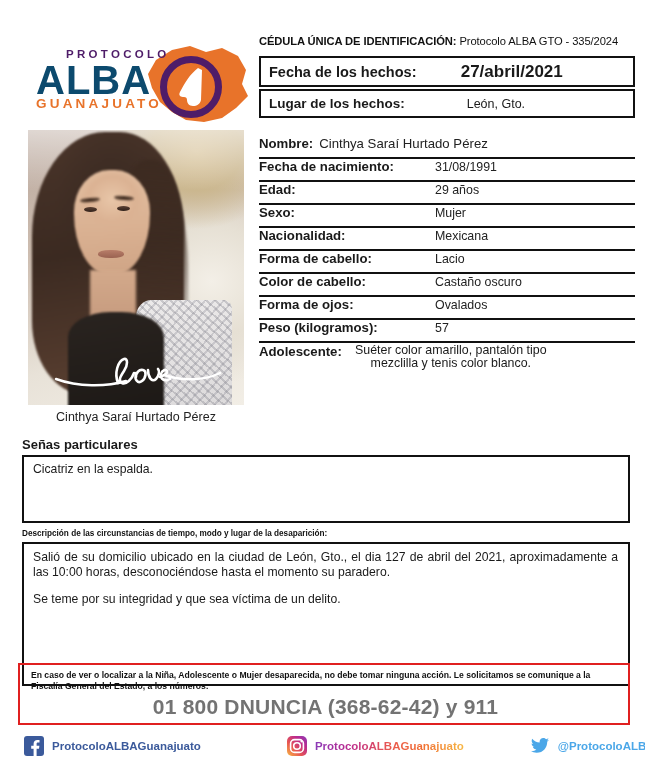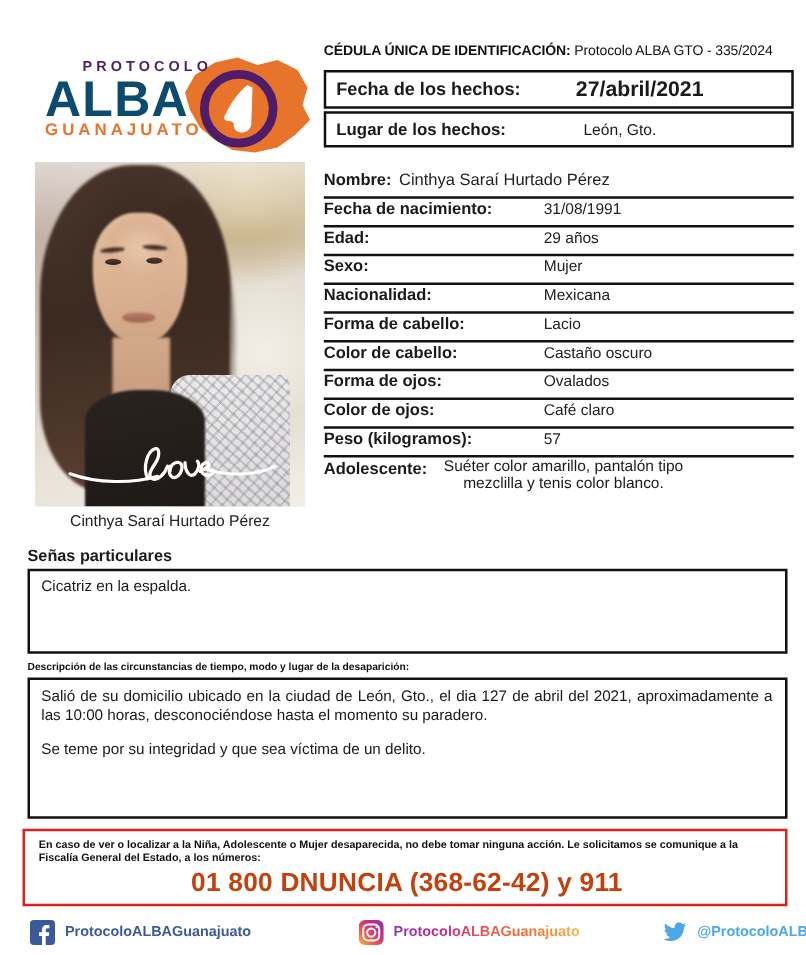--- a/index.html
+++ b/index.html
@@ -289,21 +289,21 @@
   .desc-label {
     position: absolute;
     left: 22px; top: 529px;
     font-size: 8.2px;
     font-weight: bold;
     color: #111;
   }
   .desc-box {
     position: absolute;
     left: 22px; top: 542px;
-    width: 608px; height: 113px;
+    width: 608px; height: 144px;
     border: 2px solid #111;
     box-sizing: border-box;
     padding: 6px 10px 0 9px;
   }
   .desc-p {
     font-size: 12.2px;
     line-height: 14.5px;
     text-align: justify;
     margin: 0;
   }
@@ -322,21 +322,21 @@
     font-size: 8.6px;
     font-weight: bold;
     line-height: 11px;
     color: #111;
   }
   .red-phone {
     margin-top: 3px;
     text-align: center;
     font-size: 21px;
     font-weight: bold;
-    color: #c2410c;
+    color: #737373;
     letter-spacing: 0.2px;
   }
 
   
   .social {
     position: absolute;
     left: 24px; top: 736px;
     width: 526px;
     display: flex;
     align-items: center;
@@ -448,24 +448,20 @@
     </div>
     <div class="info-row cols">
       <div class="info-lab">Color de cabello:</div>
       <div class="info-val">Castaño oscuro</div>
     </div>
     <div class="info-row cols">
       <div class="info-lab">Forma de ojos:</div>
       <div class="info-val">Ovalados</div>
     </div>
     <div class="info-row cols">
-      <div class="info-lab">Color de ojos:</div>
-      <div class="info-val">Café claro</div>
-    </div>
-    <div class="info-row cols">
       <div class="info-lab">Peso (kilogramos):</div>
       <div class="info-val">57</div>
     </div>
     <div class="vest-row">
       <div class="vest-lab">Adolescente:</div>
       <div class="vest-val">Suéter  color amarillo, pantalón tipo mezclilla y tenis color blanco.</div>
     </div>
   </div>
 
   <div class="senas-title">Señas particulares</div>

